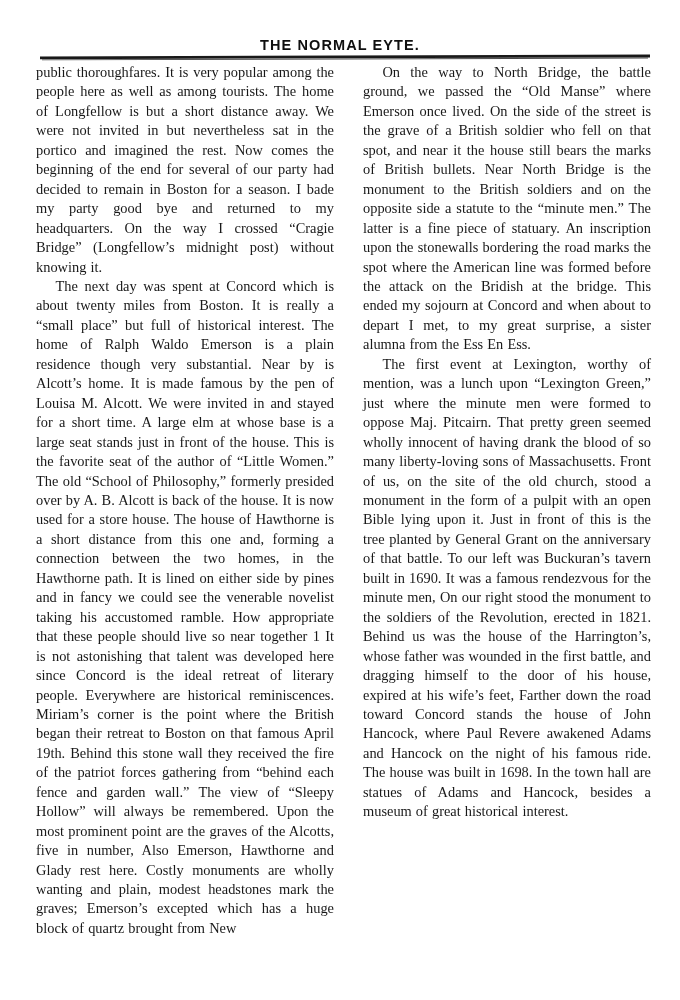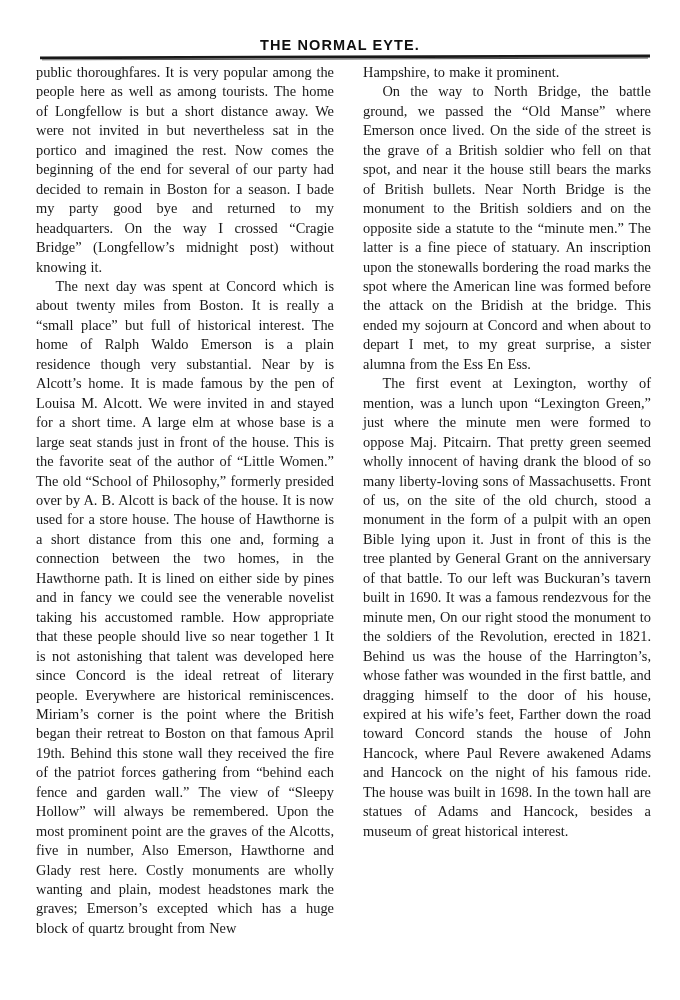--- a/index.html
+++ b/index.html
@@ -115,19 +115,18 @@
       <polygon points="2,5.4 608,3.6 608,4.5 2,6.3" fill="#4a4a4a"></polygon>
     </svg>
   </div>
 
   <div class="columns">
     <div class="col col-left">
         <p>public thoroughfares. It is very popular among the people here as well as among tourists. The home of Longfellow is but a short distance away. We were not invited in but nevertheless sat in the portico and imagined the rest. Now comes the beginning of the end for several of our party had decided to remain in Boston for a season. I bade my party good bye and returned to my headquarters. On the way I crossed “Cragie Bridge” (Longfellow’s midnight post) without knowing it.</p>
         <p class="indent">The next day was spent at Concord which is about twenty miles from Boston. It is really a “small place” but full of historical interest. The home of Ralph Waldo Emerson is a plain residence though very substantial. Near by is Alcott’s home. It is made famous by the pen of Louisa M. Alcott. We were invited in and stayed for a short time. A large elm at whose base is a large seat stands just in front of the house. This is the favorite seat of the author of “Little Women.” The old “School of Philosophy,” formerly presided over by A. B. Alcott is back of the house. It is now used for a store house. The house of Hawthorne is a short distance from this one and, forming a connection between the two homes, in the Hawthorne path. It is lined on either side by pines and in fancy we could see the venerable novelist taking his accustomed ramble. How appropriate that these people should live so near together 1 It is not astonishing that talent was developed here since Concord is the ideal retreat of literary people. Everywhere are historical reminiscences. Miriam’s corner is the point where the British began their retreat to Boston on that famous April 19th. Behind this stone wall they received the fire of the patriot forces gathering from “behind each fence and garden wall.” The view of “Sleepy Hollow” will always be remembered. Upon the most prominent point are the graves of the Alcotts, five in number, Also Emerson, Hawthorne and Glady rest here. Costly monuments are wholly wanting and plain, modest headstones mark the graves; Emerson’s excepted which has a huge block of quartz brought from New</p>
       </div>
     <div class="col col-right">
-        <p>Hampshire, to make it prominent.</p>
         <p class="indent">On the way to North Bridge, the battle ground, we passed the “Old Manse” where Emerson once lived. On the side of the street is the grave of a British soldier who fell on that spot, and near it the house still bears the marks of British bullets. Near North Bridge is the monument to the British soldiers and on the opposite side a statute to the “minute men.” The latter is a fine piece of statuary. An inscription upon the stonewalls bordering the road marks the spot where the American line was formed before the attack on the Bridish at the bridge. This ended my sojourn at Concord and when about to depart I met, to my great surprise, a sister alumna from the Ess En Ess.</p>
         <p class="indent">The first event at Lexington, worthy of mention, was a lunch upon “Lexington Green,” just where the minute men were formed to oppose Maj. Pitcairn. That pretty green seemed wholly innocent of having drank the blood of so many liberty-loving sons of Massachusetts. Front of us, on the site of the old church, stood a monument in the form of a pulpit with an open Bible lying upon it. Just in front of this is the tree planted by General Grant on the anniversary of that battle. To our left was Buckuran’s tavern built in 1690. It was a famous rendezvous for the minute men, On our right stood the monument to the soldiers of the Revolution, erected in 1821. Behind us was the house of the Harrington’s, whose father was wounded in the first battle, and dragging himself to the door of his house, expired at his wife’s feet, Farther down the road toward Concord stands the house of John Hancock, where Paul Revere awakened Adams and Hancock on the night of his famous ride. The house was built in 1698. In the town hall are statues of Adams and Hancock, besides a museum of great historical interest.</p>
       </div>
   </div>
 
 </div>
 
 </body></html>

